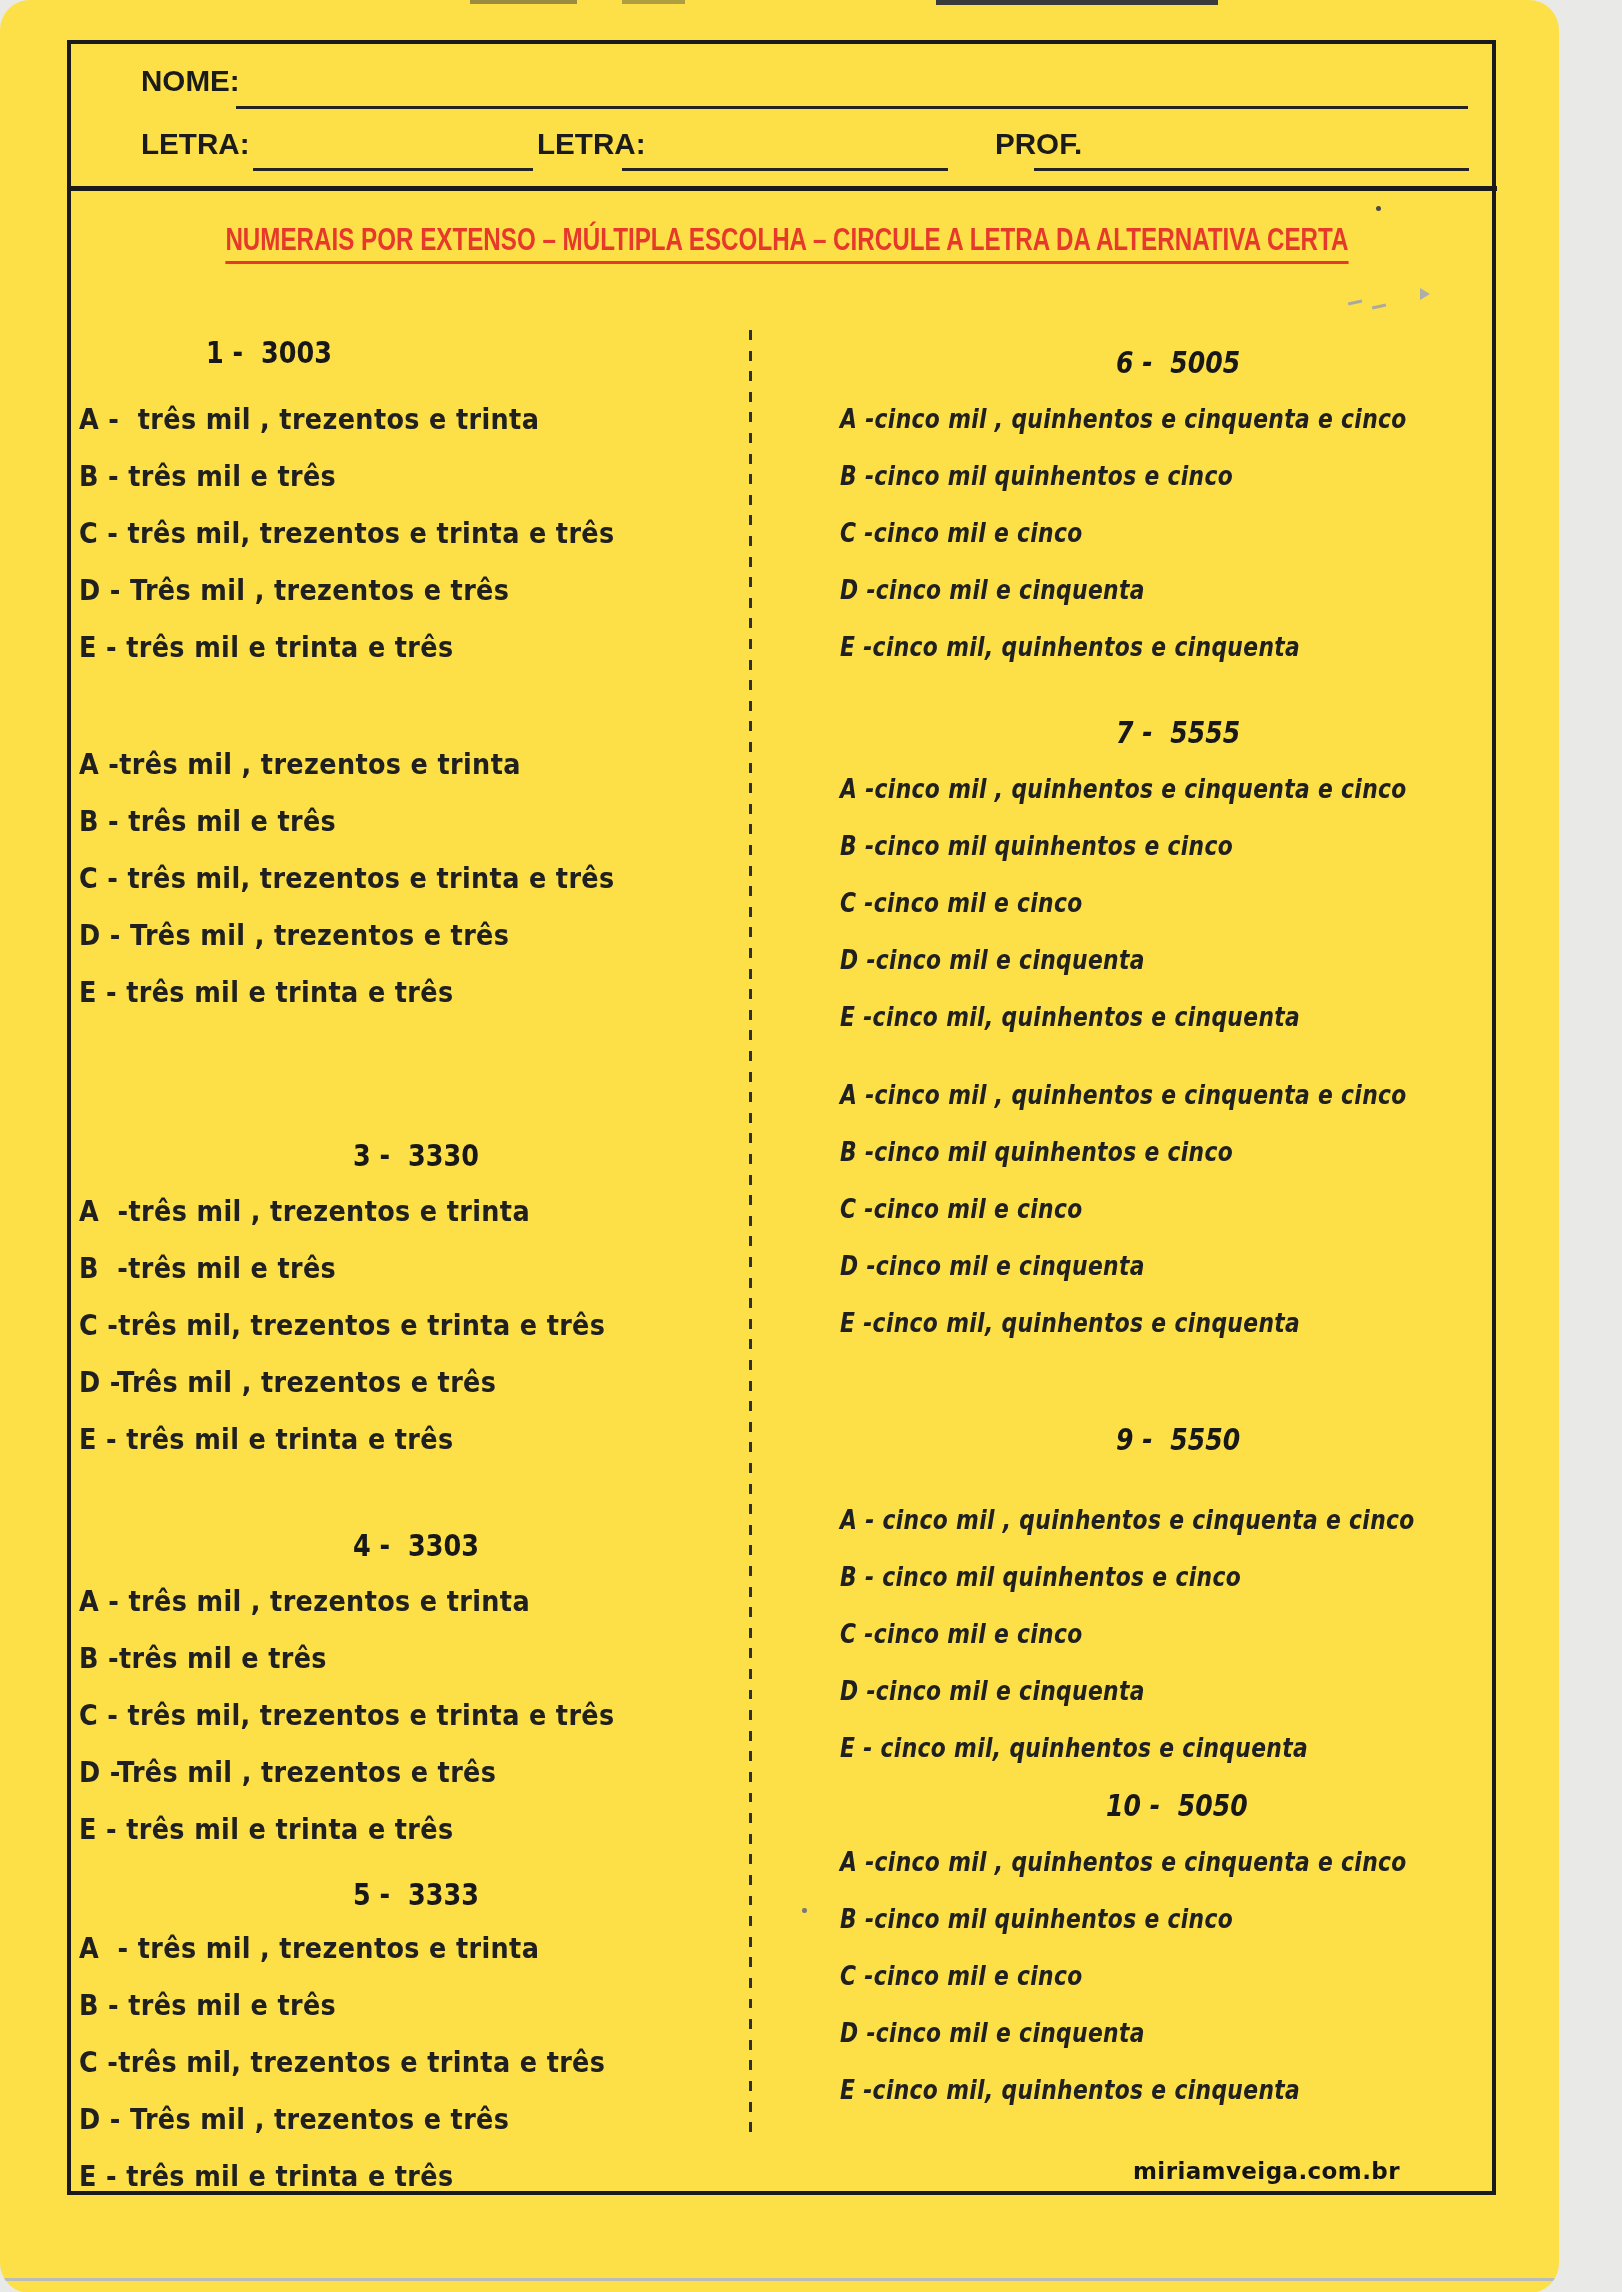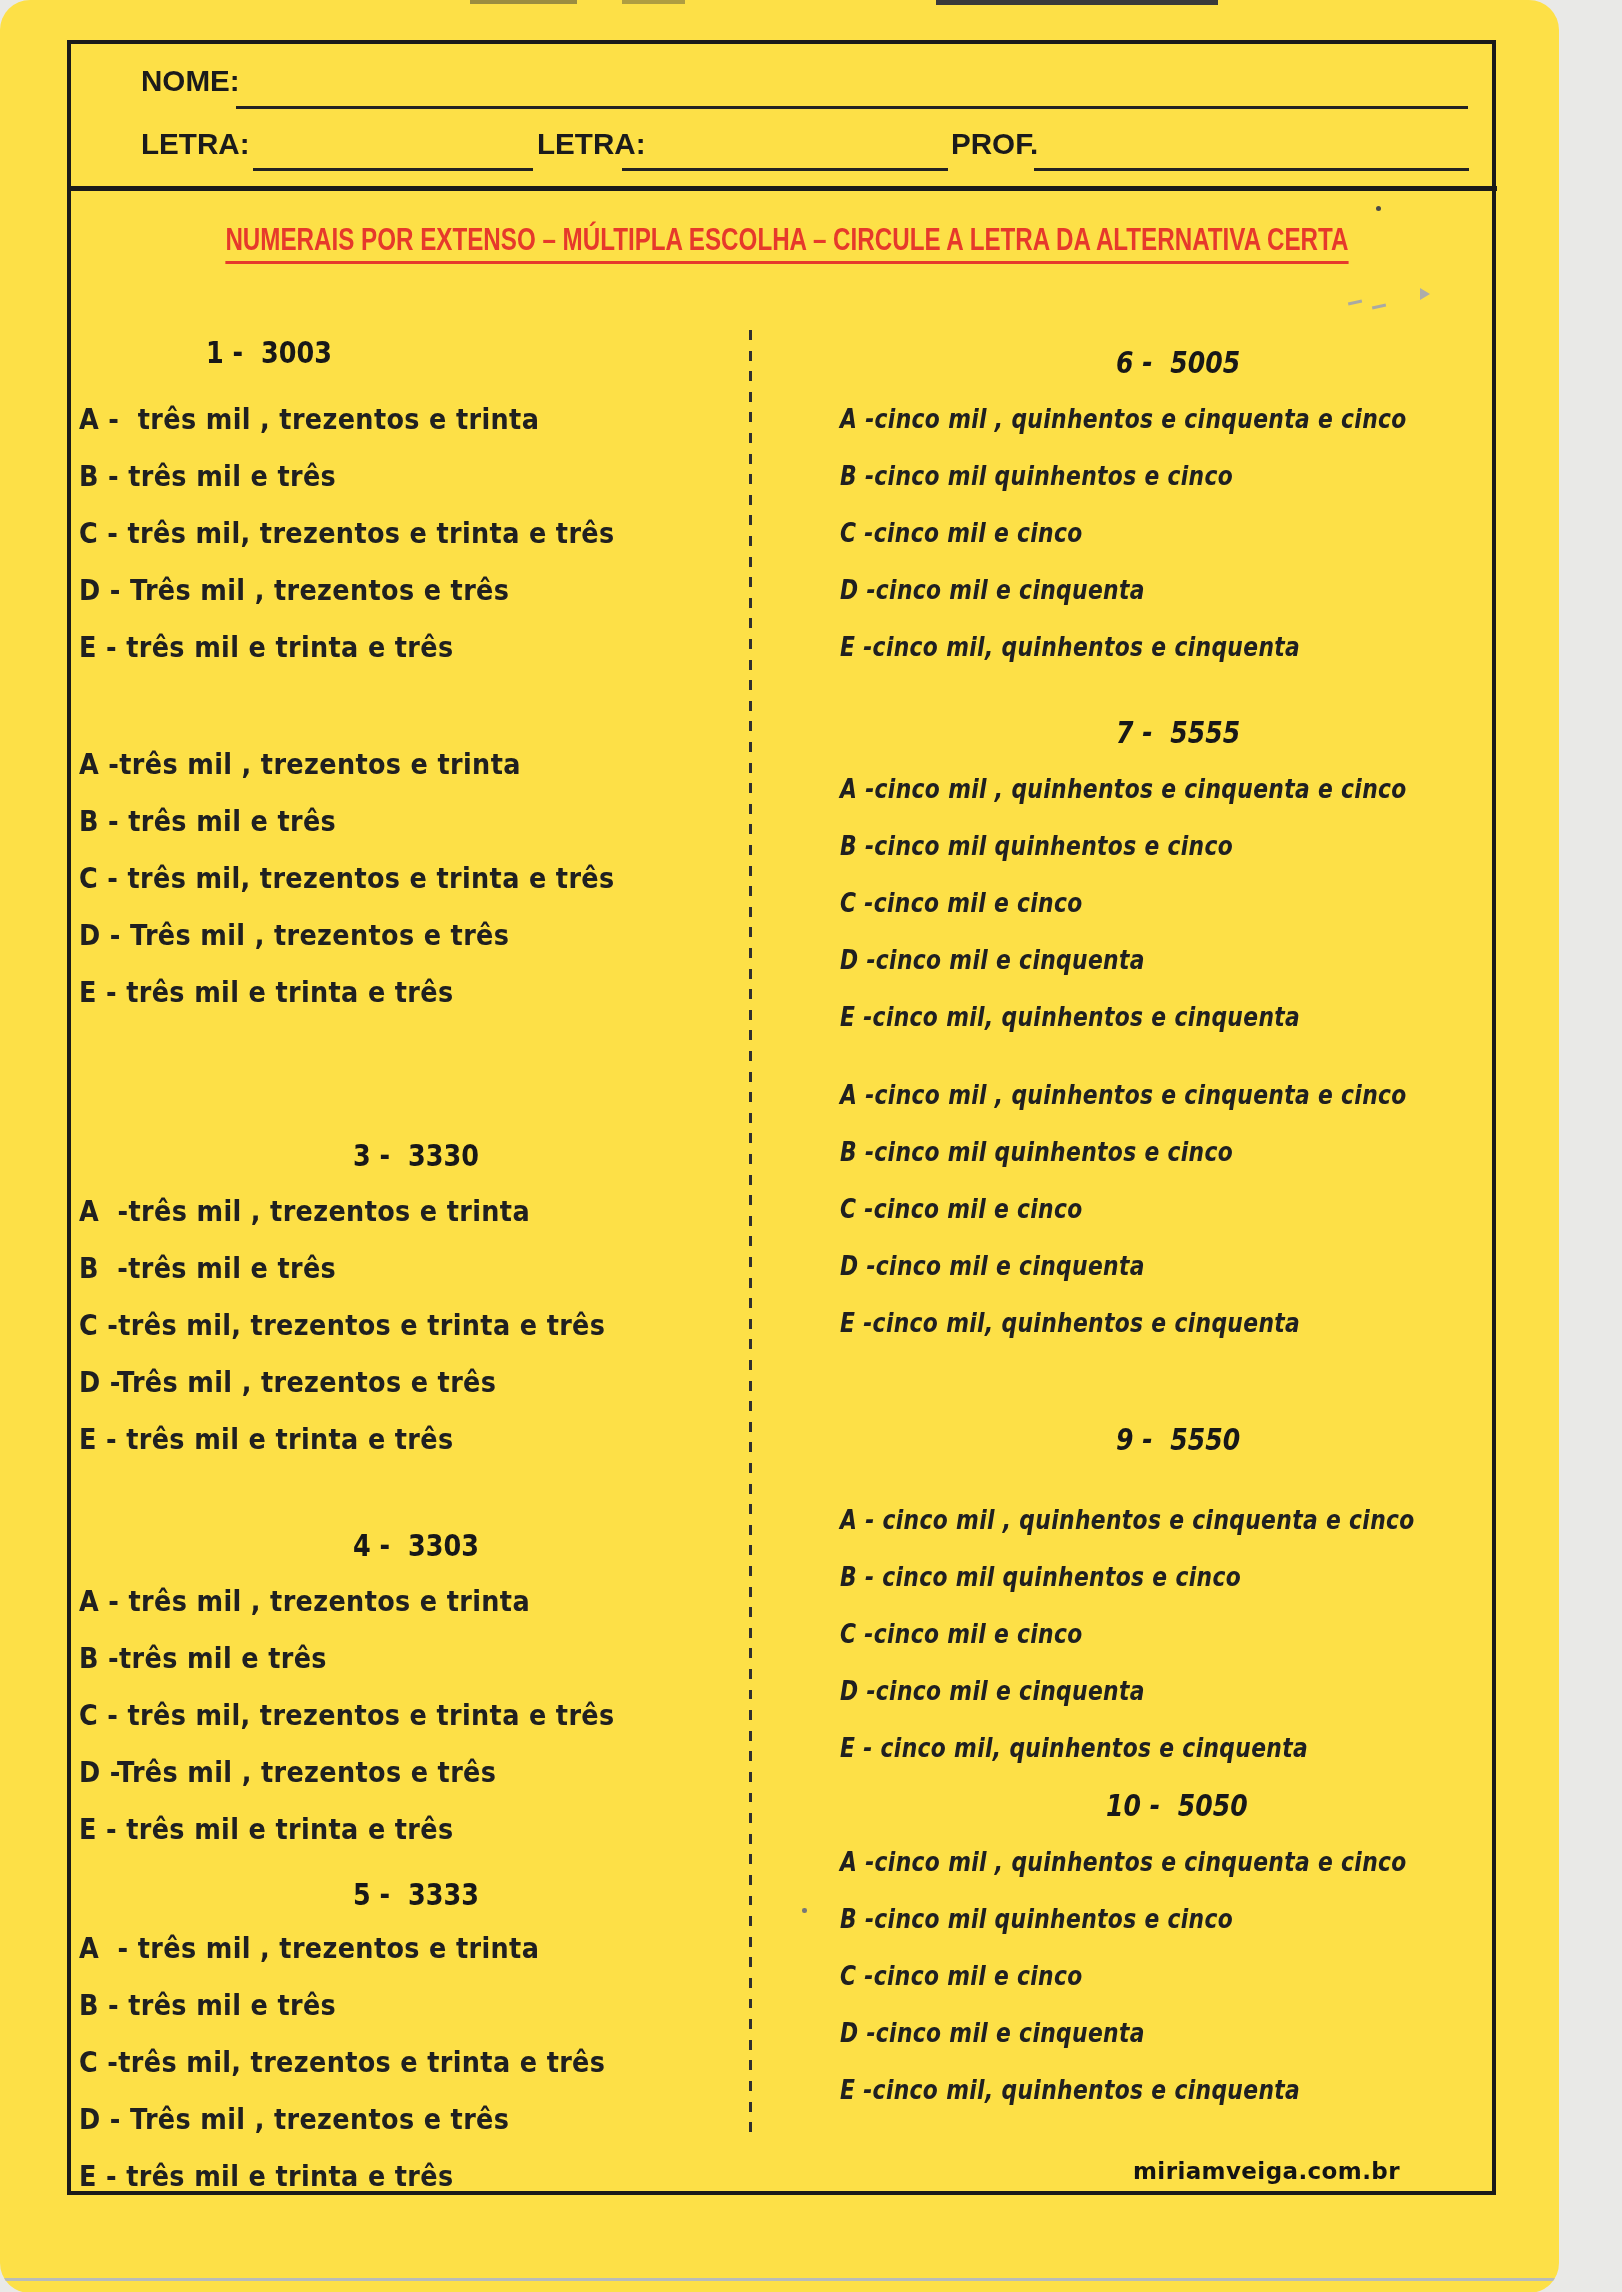--- a/index.html
+++ b/index.html
@@ -86,21 +86,21 @@
 
   <div class="fld-label" style="left:141px;top:64px">NOME:</div>
   <div class="fld-line" style="left:236px;top:106px;width:1232px"></div>
 
   <div class="fld-label" style="left:141px;top:127px">LETRA:</div>
   <div class="fld-line" style="left:253px;top:168px;width:280px"></div>
 
   <div class="fld-label" style="left:537px;top:127px">LETRA:</div>
   <div class="fld-line" style="left:622px;top:168px;width:326px"></div>
 
-  <div class="fld-label" style="left:951px;top:127px">PROF.</div>
+  <div class="fld-label" style="left:995px;top:127px">PROF.</div>
   <div class="fld-line" style="left:1034px;top:168px;width:435px"></div>
 
   <div class="hsep"></div>
 
   <div class="title-wrap">
     <span class="title-text">NUMERAIS POR EXTENSO – MÚLTIPLA ESCOLHA – CIRCULE A LETRA DA ALTERNATIVA CERTA</span>
   </div>
 
   <div class="divider"></div>
 

